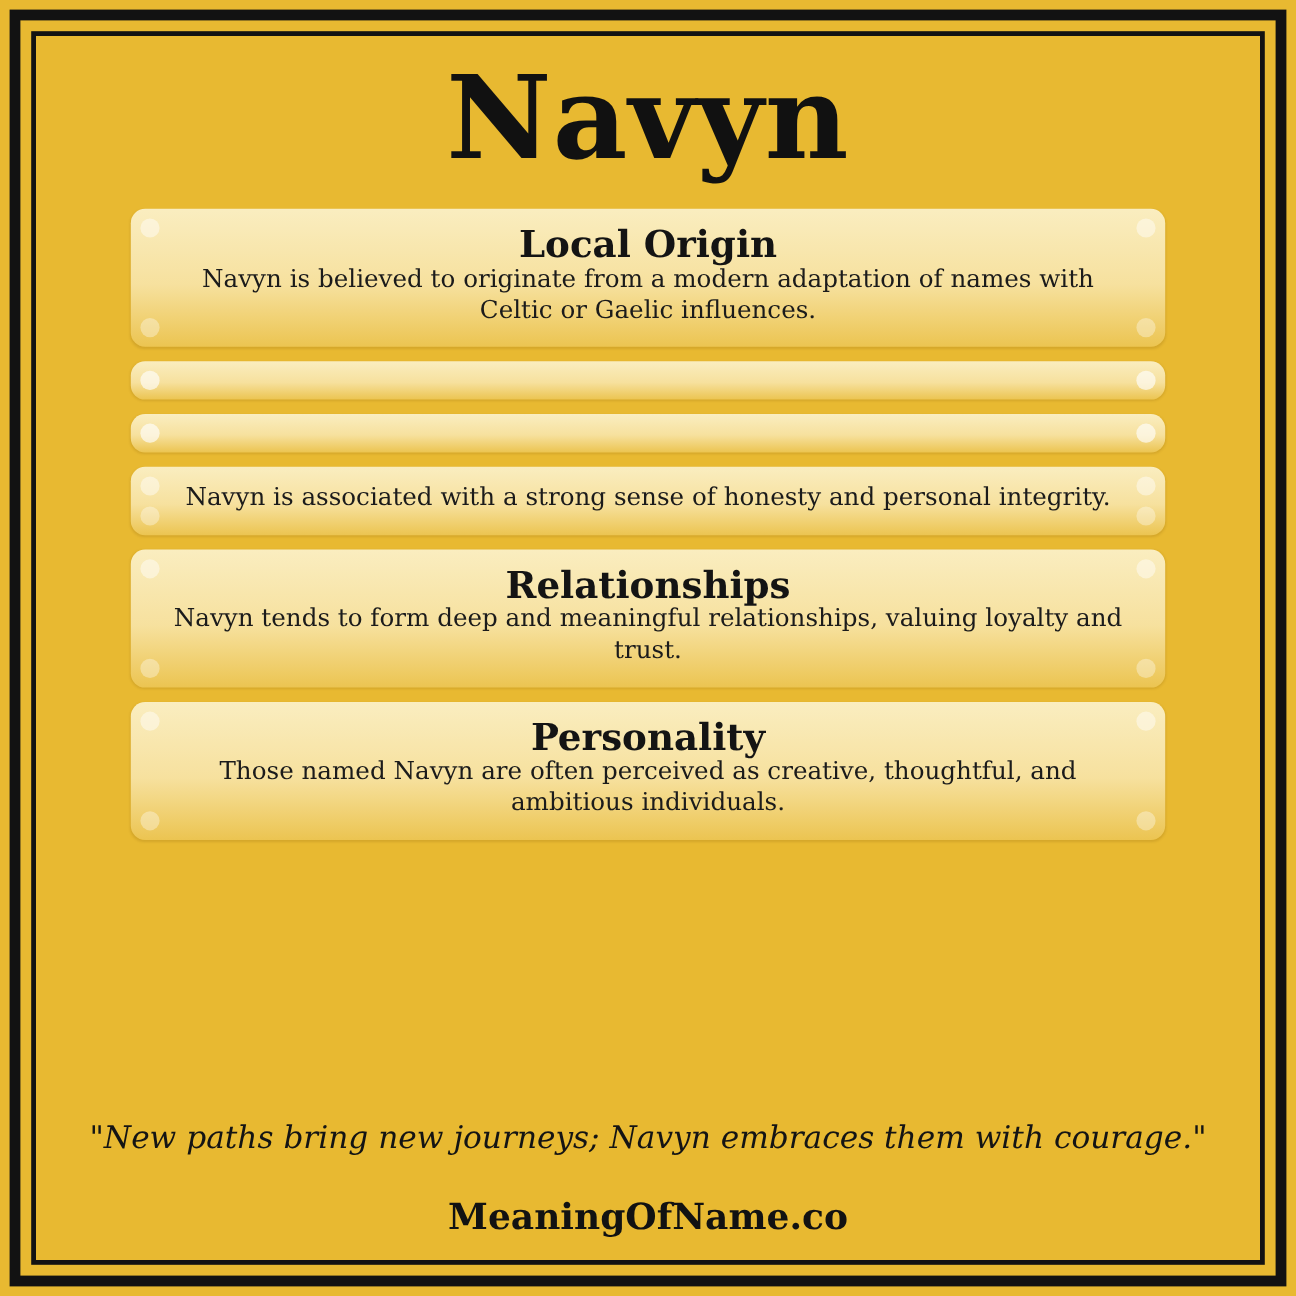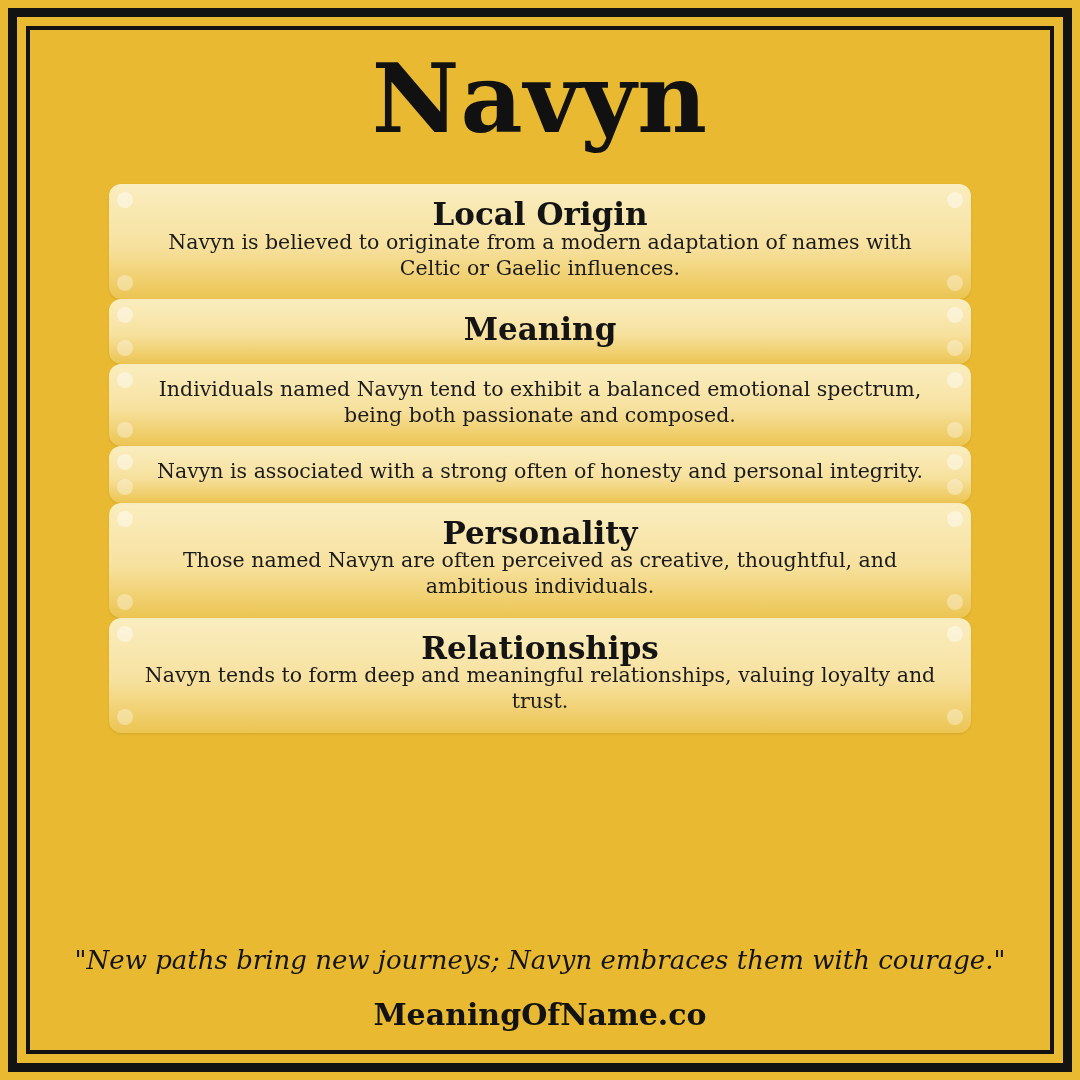--- a/index.html
+++ b/index.html
@@ -55,25 +55,25 @@
     margin-top: 10px;
     font-size: 96px;
     font-weight: bold;
     color: #111111;
     letter-spacing: 1px;
     line-height: 1.15;
     text-align: center;
     font-family: "DejaVu Serif", serif;
   }
   .cards {
-    margin-top: 30px;
+    margin-top: 20px;
     width: 862px;
     display: flex;
     flex-direction: column;
-    gap: 0;
+    gap: 12px;
   }
   .card {
     position: relative;
     background: linear-gradient(180deg, rgba(255,252,232,0.78) 0%, rgba(252,240,200,0.72) 55%, rgba(240,210,120,0.45) 100%);
     border-radius: 12px;
     padding: 14px 28px 18px 28px;
     box-sizing: border-box;
     box-shadow: 0 1px 2px rgba(120,85,10,0.18);
   }
   .card::before,
@@ -124,21 +124,21 @@
   .quote {
     font-size: 26px;
     font-style: italic;
     color: #141414;
     font-family: "DejaVu Serif", serif;
   }
   .quote .mark {
     font-style: normal;
   }
   .brand {
-    margin-top: 22px;
+    margin-top: 33px;
     font-size: 30px;
     font-weight: bold;
     color: #121212;
     font-family: "DejaVu Serif", serif;
   }
 </style>
 </head>
 <body>
 
 <div class="poster">
@@ -154,47 +154,45 @@
       <div class="card">
         <span class="dot-bl"></span>
         <span class="dot-br"></span>
         <div class="card-title">Local Origin</div>
         <div class="card-desc">Navyn is believed to originate from a modern adaptation of names with Celtic or Gaelic influences.</div>
       </div>
 
       <div class="card">
         <span class="dot-bl"></span>
         <span class="dot-br"></span>
-        <div class="card-title">Meaning</div>
-      </div>
-
-      <div class="card">
-        <span class="dot-bl"></span>
-        <span class="dot-br"></span>
-        <div class="card-desc">Individuals named Navyn tend to exhibit a balanced emotional spectrum, being both passionate and composed.</div>
-      </div>
-
-      <div class="card">
-        <span class="dot-bl"></span>
-        <span class="dot-br"></span>
-        <div class="card-desc">Navyn is associated with a strong often of honesty and personal integrity.</div>
+      </div>
+
+      <div class="card">
+        <span class="dot-bl"></span>
+        <span class="dot-br"></span>
+      </div>
+
+      <div class="card">
+        <span class="dot-bl"></span>
+        <span class="dot-br"></span>
+        <div class="card-desc">Navyn is associated with a strong sense of honesty and personal integrity.</div>
+      </div>
+
+      <div class="card">
+        <span class="dot-bl"></span>
+        <span class="dot-br"></span>
+        <div class="card-title">Relationships</div>
+        <div class="card-desc">Navyn tends to form deep and meaningful relationships, valuing loyalty and trust.</div>
       </div>
 
       <div class="card">
         <span class="dot-bl"></span>
         <span class="dot-br"></span>
         <div class="card-title">Personality</div>
         <div class="card-desc">Those named Navyn are often perceived as creative, thoughtful, and ambitious individuals.</div>
-      </div>
-
-      <div class="card">
-        <span class="dot-bl"></span>
-        <span class="dot-br"></span>
-        <div class="card-title">Relationships</div>
-        <div class="card-desc">Navyn tends to form deep and meaningful relationships, valuing loyalty and trust.</div>
       </div>
 
     </div>
 
     <div class="footer">
       <div class="quote"><span class="mark">"</span><span>New paths bring new journeys; Navyn embraces them with courage.</span><span class="mark">"</span></div>
       <div class="brand">MeaningOfName.co</div>
     </div>
 
   </div>

